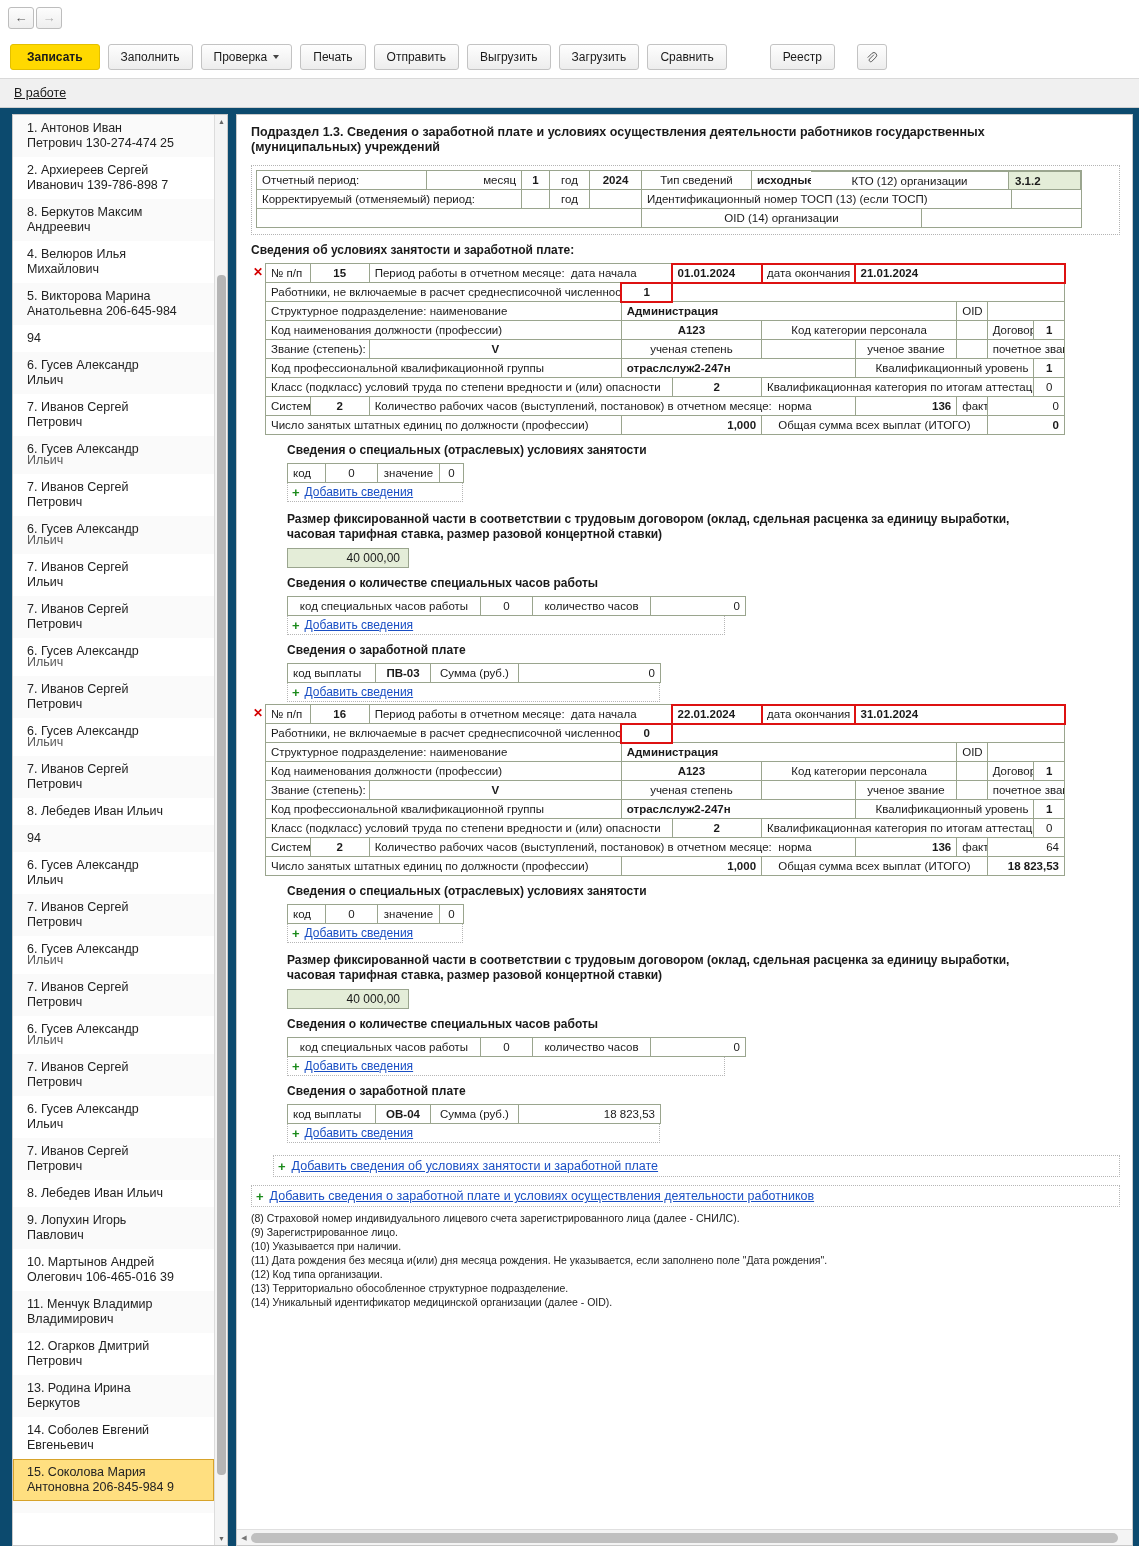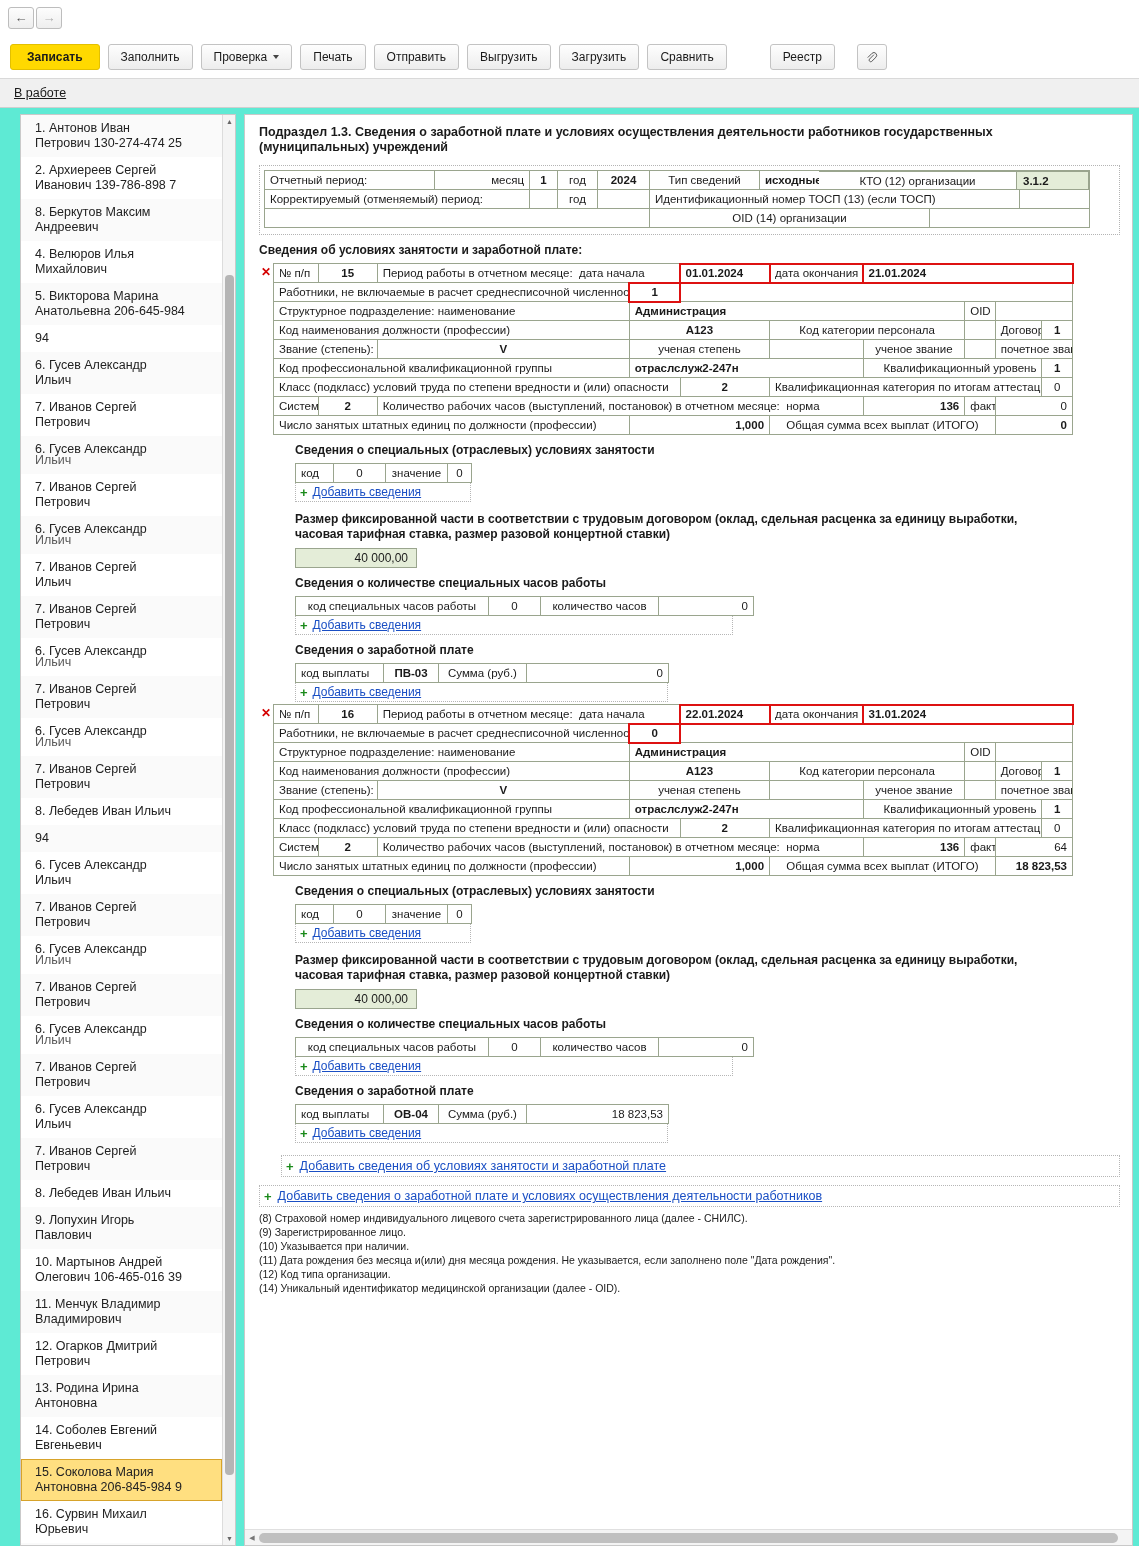--- a/index.html
+++ b/index.html
@@ -92,22 +92,22 @@
   .statuslink {
     font-size: 12.5px;
     color: #1a1a1a;
     text-decoration: underline;
   }
 
   
   .content {
     display: flex;
     height: 1438px;
-    background: #5eead4;
-    padding: 6px 6px 0 20px;
+    background: #0c4a6e;
+    padding: 6px 6px 0 12px;
     gap: 8px;
   }
 
   
   .sidebar {
     width: 216px;
     border: 1px solid #c9c9c9;
     background: #ffffff;
     position: relative;
     overflow: hidden;
@@ -382,24 +382,23 @@
         <div class="sb-item alt"><span>7. Иванов Сергей</span><span class="l2">Петрович</span></div>
         <div class="sb-item ghost"><span>6. Гусев Александр</span><span class="l2">Ильич</span></div>
         <div class="sb-item alt"><span>7. Иванов Сергей</span><span class="l2">Петрович</span></div>
         <div class="sb-item"><span>6. Гусев Александр</span><span class="l2">Ильич</span></div>
         <div class="sb-item alt"><span>7. Иванов Сергей</span><span class="l2">Петрович</span></div>
         <div class="sb-item"><span>8. Лебедев Иван Ильич</span></div>
         <div class="sb-item alt"><span>9. Лопухин Игорь</span><span class="l2">Павлович</span></div>
         <div class="sb-item"><span>10. Мартынов Андрей</span><span class="l2">Олегович 106-465-016 39</span></div>
         <div class="sb-item alt"><span>11. Менчук Владимир</span><span class="l2">Владимирович</span></div>
         <div class="sb-item"><span>12. Огарков Дмитрий</span><span class="l2">Петрович</span></div>
-        <div class="sb-item alt"><span>13. Родина Ирина</span><span class="l2">Антоновна</span></div>
+        <div class="sb-item alt"><span>13. Родина Ирина</span><span class="l2">Беркутов</span></div>
         <div class="sb-item"><span>14. Соболев Евгений</span><span class="l2">Евгеньевич</span></div>
         <div class="sb-item sel"><span>15. Соколова Мария</span><span class="l2">Антоновна 206-845-984 9</span></div>
-        <div class="sb-item"><span>16. Сурвин Михаил</span><span class="l2">Юрьевич</span></div>
         <div class="sb-item alt"></div>
       </div>
     <div class="sb-scroll">
       <div class="arrow">▲</div>
       <div class="sb-thumb"></div>
       <div class="arrow bot">▼</div>
     </div>
   </div>
 
   <div class="formpanel">
@@ -813,20 +812,21 @@
         <span class="plus">+</span>
         <span class="addlink">Добавить сведения о заработной плате и условиях осуществления деятельности работников</span>
       </div>
 
       <div class="footnotes" id="footnotes">
           <div>(8) Страховой номер индивидуального лицевого счета зарегистрированного лица (далее - СНИЛС).</div>
           <div>(9) Зарегистрированное лицо.</div>
           <div>(10) Указывается при наличии.</div>
           <div>(11) Дата рождения без месяца и(или) дня месяца рождения. Не указывается, если заполнено поле "Дата рождения".</div>
           <div>(12) Код типа организации.</div>
+          <div>(13) Территориально обособленное структурное подразделение.</div>
           <div>(14) Уникальный идентификатор медицинской организации (далее - OID).</div>
         </div>
 
     </div>
 
     <div class="hscroll">
       <div class="arrow">◀</div>
       <div class="h-thumb"></div>
     </div>
   </div>

